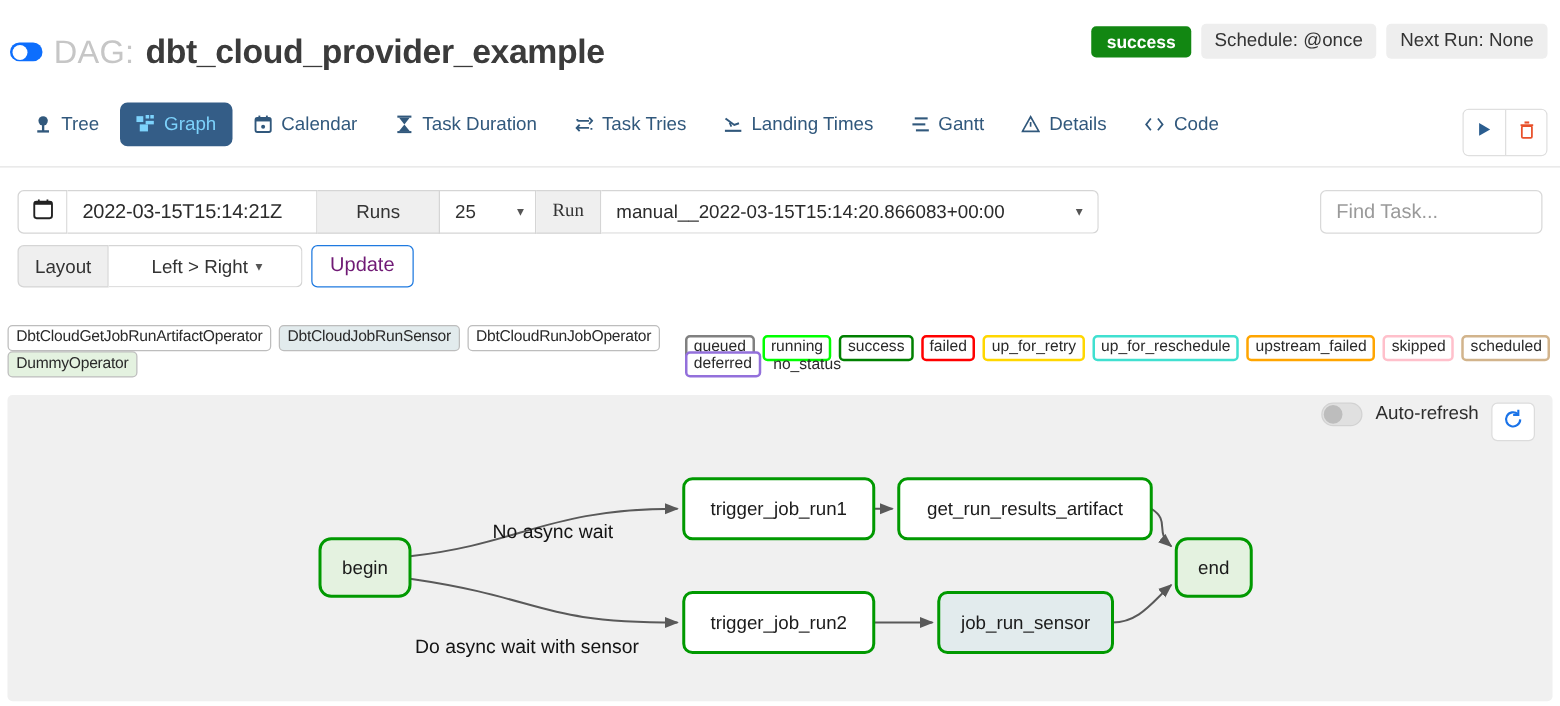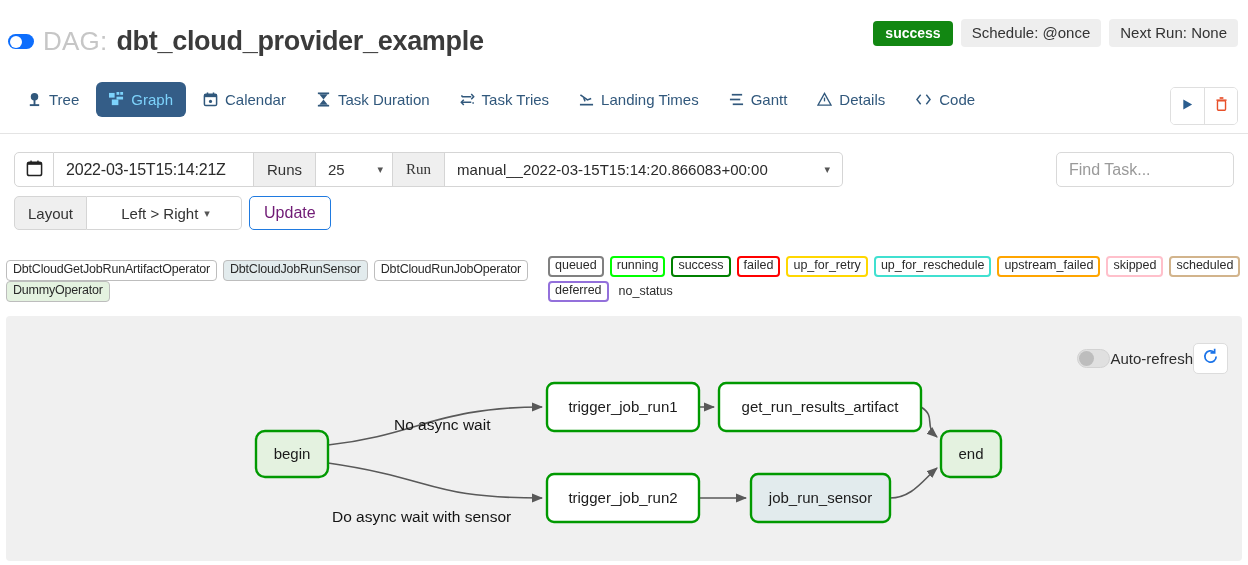--- a/index.html
+++ b/index.html
@@ -78,21 +78,21 @@
   .fcell {
     border: 1px solid #d5d5d5; background: #efefef; color: #333;
     font-size: 15px; display: flex; align-items: center; padding: 0 12px;
   }
   .fcell.white { background: #ffffff; }
   .fcell.first { border-radius: 5px 0 0 5px; }
   .fcell.last { border-radius: 0 5px 5px 0; }
   .fcell + .fcell { border-left: none; }
   .cal-icon { width: 40px; justify-content: center; padding: 0; }
   .date-val { width: 200px; font-size: 16px; color: #2b2b2b; letter-spacing: -.2px; }
-  .runs-lbl { padding: 0 13px; }
+  .runs-lbl { padding: 0 31px; }
   .runs-sel { width: 77px; justify-content: space-between; padding-right: 9px; }
   .run-lbl { padding: 0 13px; font-family: Liberation Serif, serif; }
   .run-sel { width: 398px; justify-content: space-between; font-size: 15px; color: #2b2b2b; }
   .chev { color: #555; font-size: 11px; margin-left: 6px; }
   .row2 { display: flex; align-items: stretch; height: 34px; margin-top: 9px; }
   .layout-lbl { padding: 0 13px; }
   .layout-sel { width: 155px; justify-content: center; padding-right: 9px; }
   .update-btn {
     margin-left: 7px; border: 1px solid #1f7ae0; border-radius: 5px;
     background: #ffffff; color: #701a75; font-size: 16px;
@@ -118,21 +118,21 @@
   .chip.op { letter-spacing: -.2px; }
   .chip.status { border-width: 2px; font-weight: 400; padding: 1px 5px 2px; }
   .plain { font-size: 12.5px; color: #2a2a2a; padding: 0 4px; }
 
   
   .graph-panel {
     position: absolute; left: 6px; top: 316px; width: 1236px; height: 245px;
     background: #f0f0f0; border-radius: 4px; overflow: hidden;
   }
   .refresh-row {
-    position: absolute; right: 14px; top: 6px; display: flex; align-items: center;  margin-top: 21px;
+    position: absolute; right: 14px; top: 6px; display: flex; gap: 10px;
   }
   .switch {
     width: 33px; height: 19px; border-radius: 10px; background: #e0e0e0;
     border: 1px solid #d2d2d2; position: relative; cursor: pointer;
   }
   .switch::after {
     content: ""; position: absolute; left: 1px; top: 1px;
     width: 15px; height: 15px; border-radius: 50%; background: #bdbdbd;
   }
   .switch-label { font-size: 15px; color: #2d2d2d; }
@@ -331,21 +331,21 @@
 
 <div class="legend">
   <div class="legend-row" id="legend-ops-1" style="left:0px; top:4px;">
       <span class="chip op" style="background: rgb(255, 255, 255); border-color: rgb(189, 189, 189);">DbtCloudGetJobRunArtifactOperator</span>
       <span class="chip op" style="background: rgb(226, 235, 237); border-color: rgb(189, 189, 189);">DbtCloudJobRunSensor</span>
       <span class="chip op" style="background: rgb(255, 255, 255); border-color: rgb(189, 189, 189);">DbtCloudRunJobOperator</span>
     </div>
   <div class="legend-row" id="legend-ops-2" style="left:0px; top:25px;">
       <span class="chip op" style="background: rgb(228, 242, 224); border-color: rgb(189, 189, 189);">DummyOperator</span>
     </div>
-  <div class="legend-row" id="legend-status-1" style="left:542px; top:0;border-radius:10px;">
+  <div class="legend-row" id="legend-status-1" style="left:542px; top:12px;border-radius:10px;">
       <span class="chip status" style="border-color: rgb(128, 128, 128);">queued</span>
       <span class="chip status" style="border-color: rgb(0, 255, 0);">running</span>
       <span class="chip status" style="border-color: rgb(0, 128, 0);">success</span>
       <span class="chip status" style="border-color: rgb(255, 0, 0);">failed</span>
       <span class="chip status" style="border-color: rgb(255, 215, 0);">up_for_retry</span>
       <span class="chip status" style="border-color: rgb(64, 224, 208);">up_for_reschedule</span>
       <span class="chip status" style="border-color: rgb(255, 165, 0);">upstream_failed</span>
       <span class="chip status" style="border-color: rgb(255, 192, 203);">skipped</span>
       <span class="chip status" style="border-color: rgb(210, 180, 140);">scheduled</span>
     </div>

